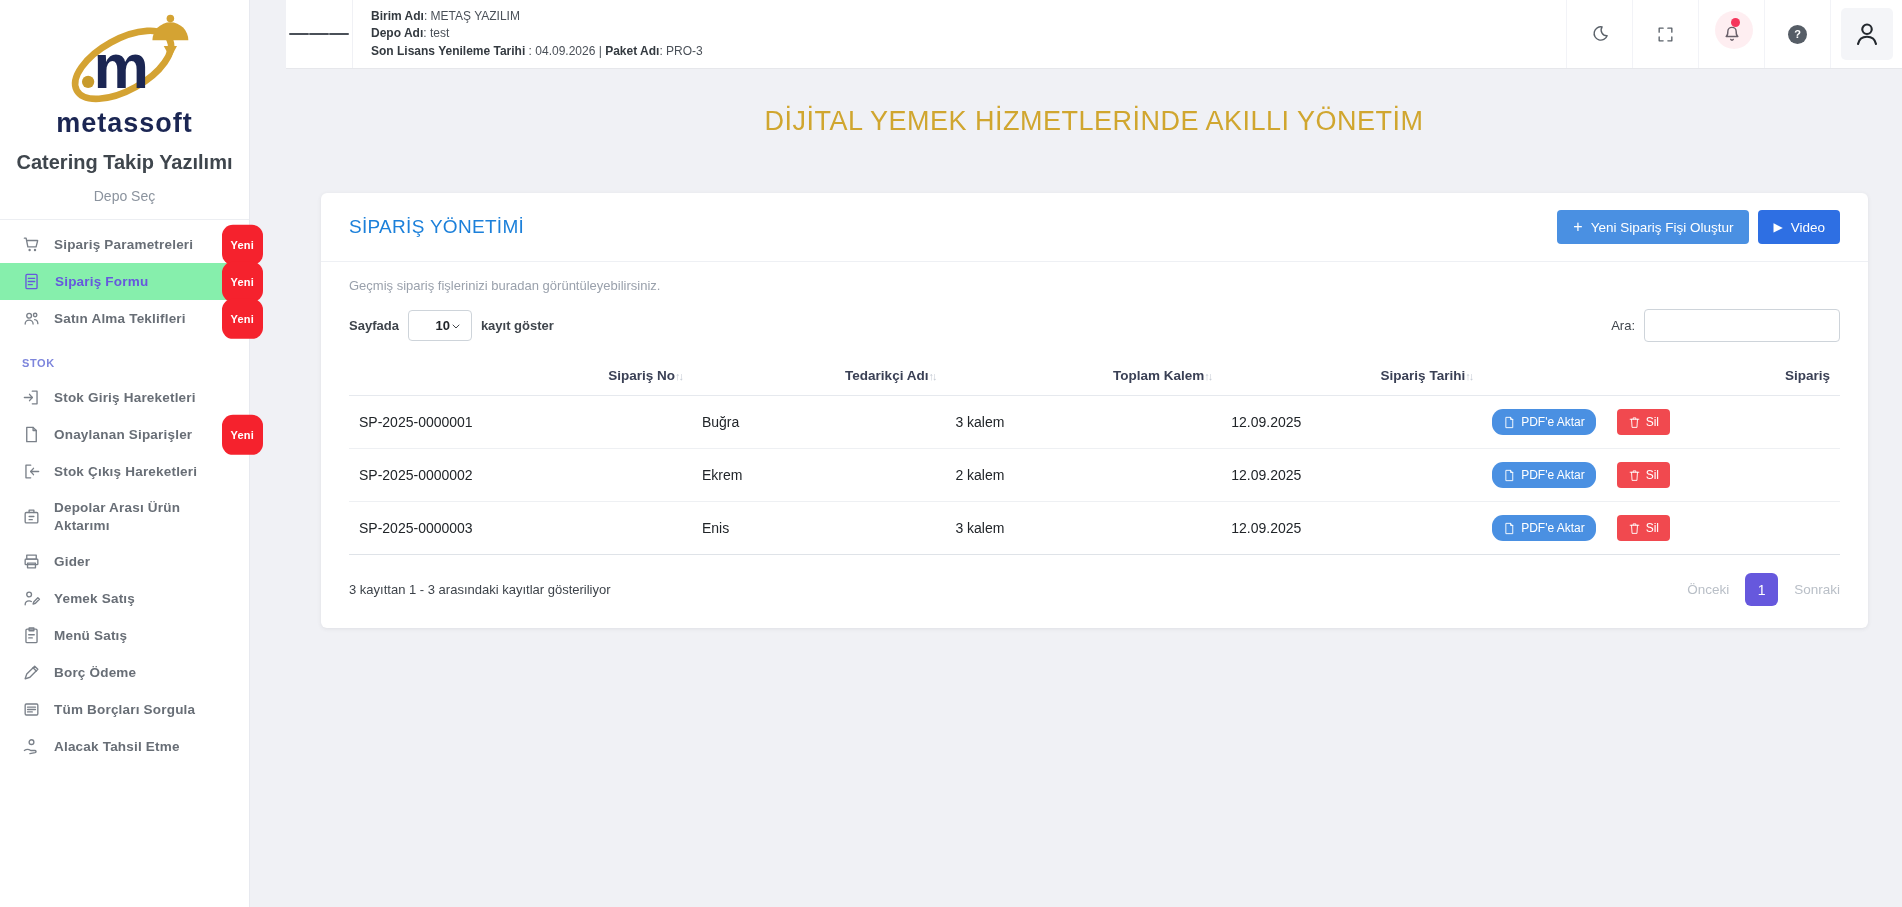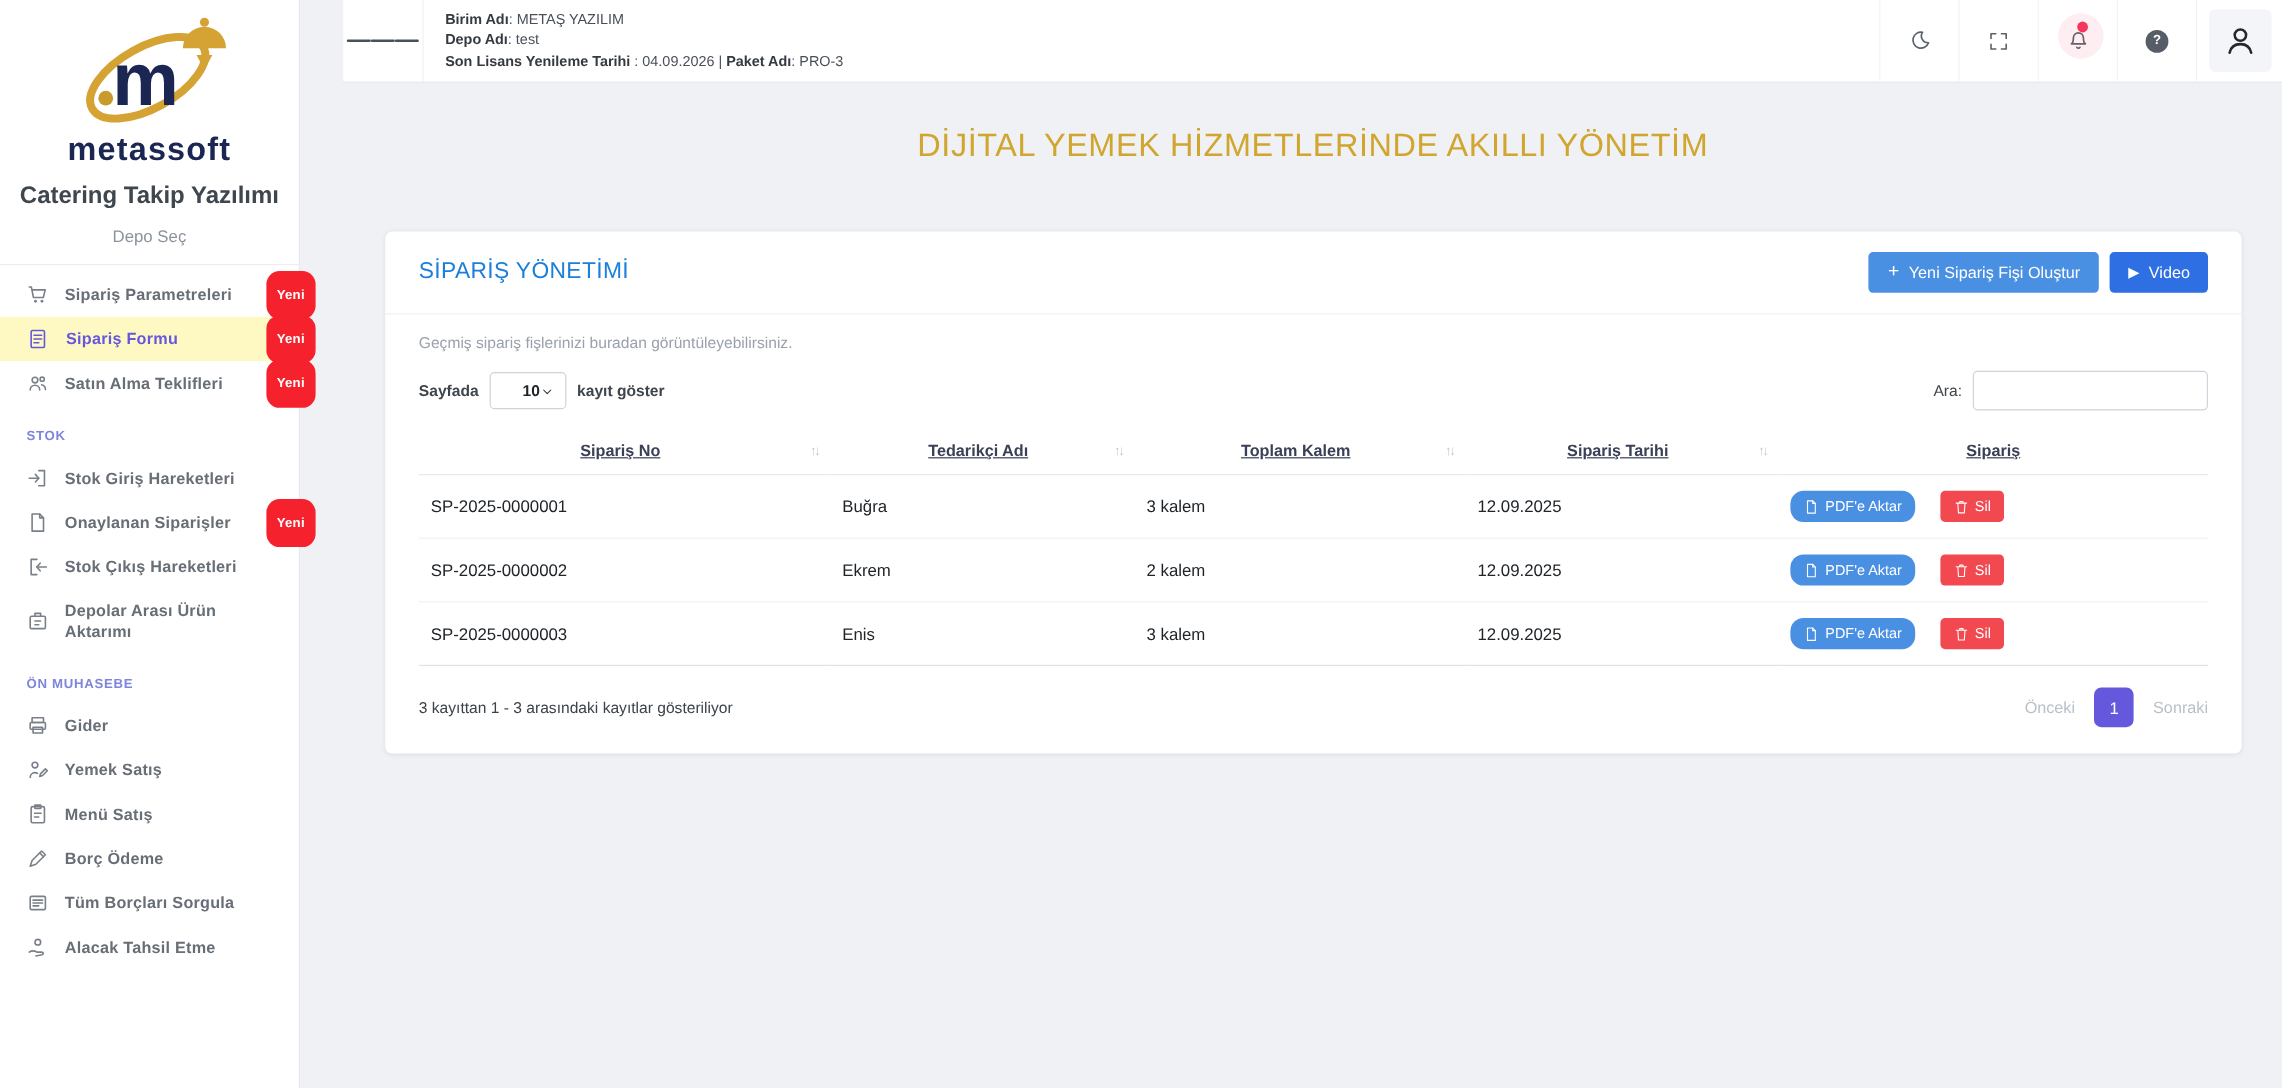--- a/index.html
+++ b/index.html
@@ -27,21 +27,21 @@
   .side-divider { border: none; border-top: 1px solid #eceef2; margin-top: 15px; }
   .nav { list-style: none; padding-top: 6px; }
   .nav-item {
     display: flex; align-items: center; gap: 13px;
     padding: 9px 10px 9px 22px;
     position: relative;
     color: #686e76; font-size: 13.5px; font-weight: bold;
     letter-spacing: .2px; cursor: pointer; line-height: 1.3;
   }
   .nav-item .nav-ico { flex: 0 0 19px; display:flex; color:#7a8089; }
-  .nav-item.active { background: #fef9c3; color: #6658dd; gap: 14px; }
+  .nav-item.active { background: #86efac; color: #6658dd; gap: 14px; }
   .nav-item.active .nav-ico { color: #6658dd; }
   .badge-yeni {
     position: absolute; right: -14px; top: 50%; transform: translateY(-50%);
     background: #f5222d; color: #fff; font-size: 11px; font-weight: bold;
     padding: 13px 9px; border-radius: 11px; z-index: 30;
   }
   .nav-section {
     font-size: 11px; font-weight: bold; color: #7d85dc;
     letter-spacing: .6px; padding: 20px 22px 10px;
   }
@@ -116,22 +116,22 @@
     display:flex; align-items:center; justify-content:flex-end;
     padding:0 9px; cursor:pointer; font-size:13px; color:#212529; background:#fff;
   }
   .searchbox { display:flex; align-items:center; gap:9px; font-size:13px; color:#3f454c; }
   .searchbox input {
     width: 196px; height: 33px; border:1px solid #ced4da; border-radius:4px;
     padding: 0 10px; font-size:13px; font-family:inherit; outline:none;
   }
   table { width:100%; border-collapse:collapse; margin-top:14px; }
   th {
-    text-align:center; font-size:13.5px; color:#3a4055; font-weight:bold;
-    padding: 12px 10px; border-bottom:1px solid #e6e9ee; cursor:pointer;text-decoration:underline;
+    text-align:right; font-size:13.5px; color:#3a4055; font-weight:bold;
+    padding: 12px 10px; border-bottom:1px solid #e6e9ee; cursor:pointer;
   }
   th .sort { float:right; color:#c3c9d2; font-size:11px; letter-spacing:-2px; margin-top:2px; }
   td { font-size:14px; color:#212529; padding: 13px 10px; border-bottom:1px solid #eef0f3; }
   tr:last-child td { border-bottom:1px solid #dfe3e8; }
   .col1{width:23%} .col2{width:17%} .col3{width:18.5%} .col4{width:17.5%} .col5{width:24%}
   .btn-pdf { background:#4a90e2; padding:6px 11px; font-size:12px; gap:5px; margin-right:17px;border-radius:11px; }
   .btn-del { background:#f1494f; padding:6px 11px; font-size:12px; gap:5px; }
   .table-footer { display:flex; align-items:center; justify-content:space-between; margin-top:18px; }
   .records-info { font-size:13px; color:#3d434a; }
   .pagination { display:flex; align-items:center; gap:16px; }
@@ -232,21 +232,20 @@
       <span class="nav-ico">
           <svg class="ic" width="19" height="19" viewBox="0 0 24 24">
             <rect x="4" y="7" width="16" height="13" rx="1.5"></rect>
             <path d="M9 7V4h6v3"></path>
             <path d="M9 12h6M9 16h4"></path>
           </svg>
         </span>
       <span>Depolar Arası Ürün Aktarımı</span>
     </li>
 
-    <li class="nav-section">ÖN MUHASEBE</li>
 
     <li class="nav-item">
       <span class="nav-ico">
           <svg class="ic" width="19" height="19" viewBox="0 0 24 24">
             <rect x="6" y="4" width="12" height="5"></rect>
             <rect x="4" y="9" width="16" height="7" rx="1"></rect>
             <rect x="7" y="14" width="10" height="6"></rect>
           </svg>
         </span>
       <span>Gider</span>

